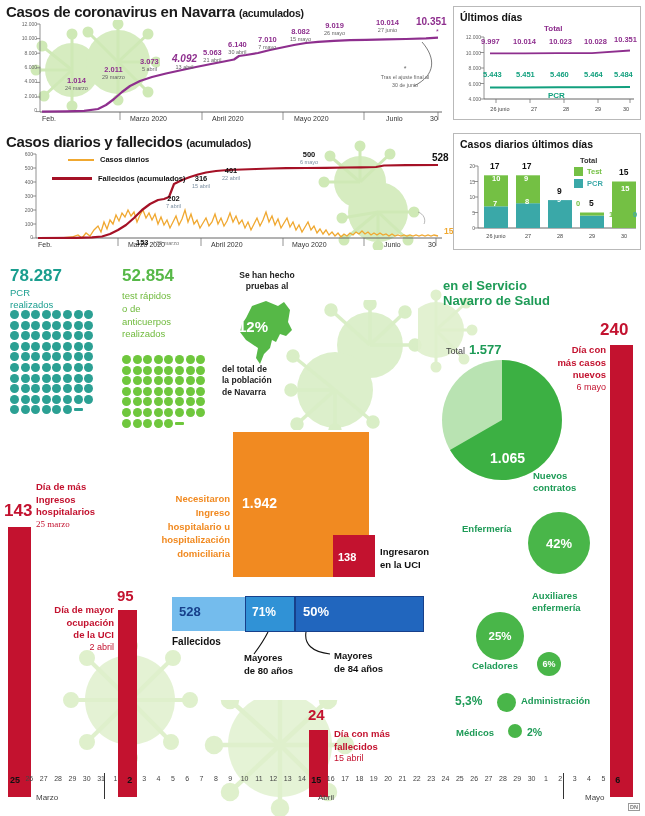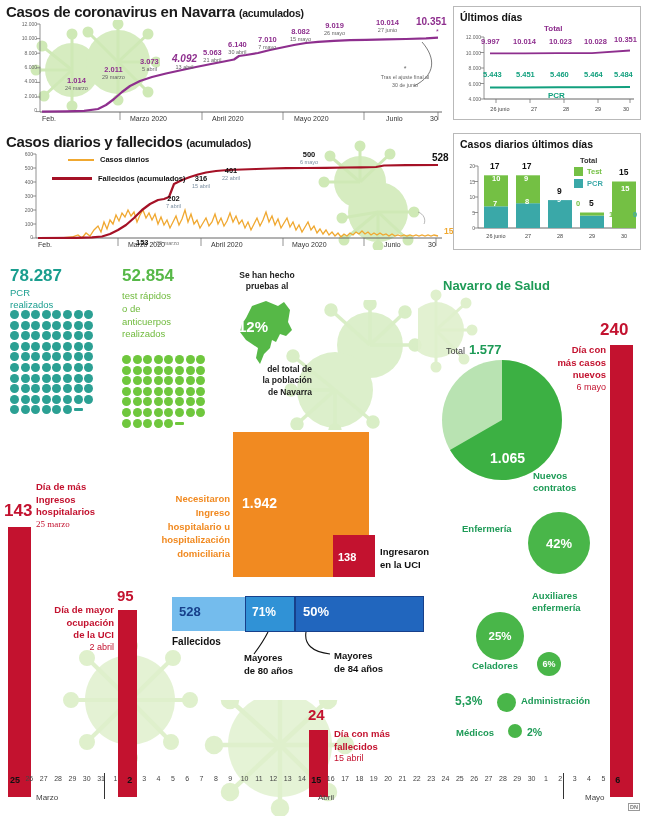--- a/index.html
+++ b/index.html
@@ -699,28 +699,29 @@
     <div>Se han hecho</div>
     <div>pruebas al</div>
   </div>
 </div>
 <svg class="layer" style="left:232px;top:296px;" width="70" height="72">
   <path d="M14,22 L20,10 L34,5 L46,10 L52,6 L58,14 L56,26 L60,34 L54,40 L48,38
            L44,46 L40,44 L38,52 L32,58 L28,68 L24,62 L26,52 L20,48 L14,44
            L8,36 L10,28 Z" fill="#56b847"></path>
 </svg>
 <div class="layer" style="left:238px;top:318px;font-size:15px;font-weight:bold;color:#fff;">12%</div>
-<div class="layer" style="left:222px;top:364px;width:90px;text-align:right;font-size:8.5px;font-weight:bold;color:#222;line-height:1.35;">
+<div class="layer" style="left:222px;top:364px;width:90px;text-align:left;font-size:8.5px;font-weight:bold;color:#222;line-height:1.35;">
   <div>del total de</div>
   <div>la población</div>
   <div>de Navarra</div>
 </div>
 
 <div class="layer" style="left:443px;top:278px;width:160px;">
   <div style="font-size:13px;font-weight:bold;color:#1e9b57;line-height:1.18;">
+    <div>en el Servicio</div>
     <div>Navarro de Salud</div>
   </div>
 </div>
 <div class="layer" style="left:446px;top:342px;display:flex;align-items:baseline;gap:4px;">
   <span style="font-size:9px;color:#444;">Total</span>
   <span style="font-size:13px;font-weight:bold;color:#1e9b57;">1.577</span>
 </div>
 
 <svg class="layer" style="left:440px;top:358px;" width="130" height="125">
 

